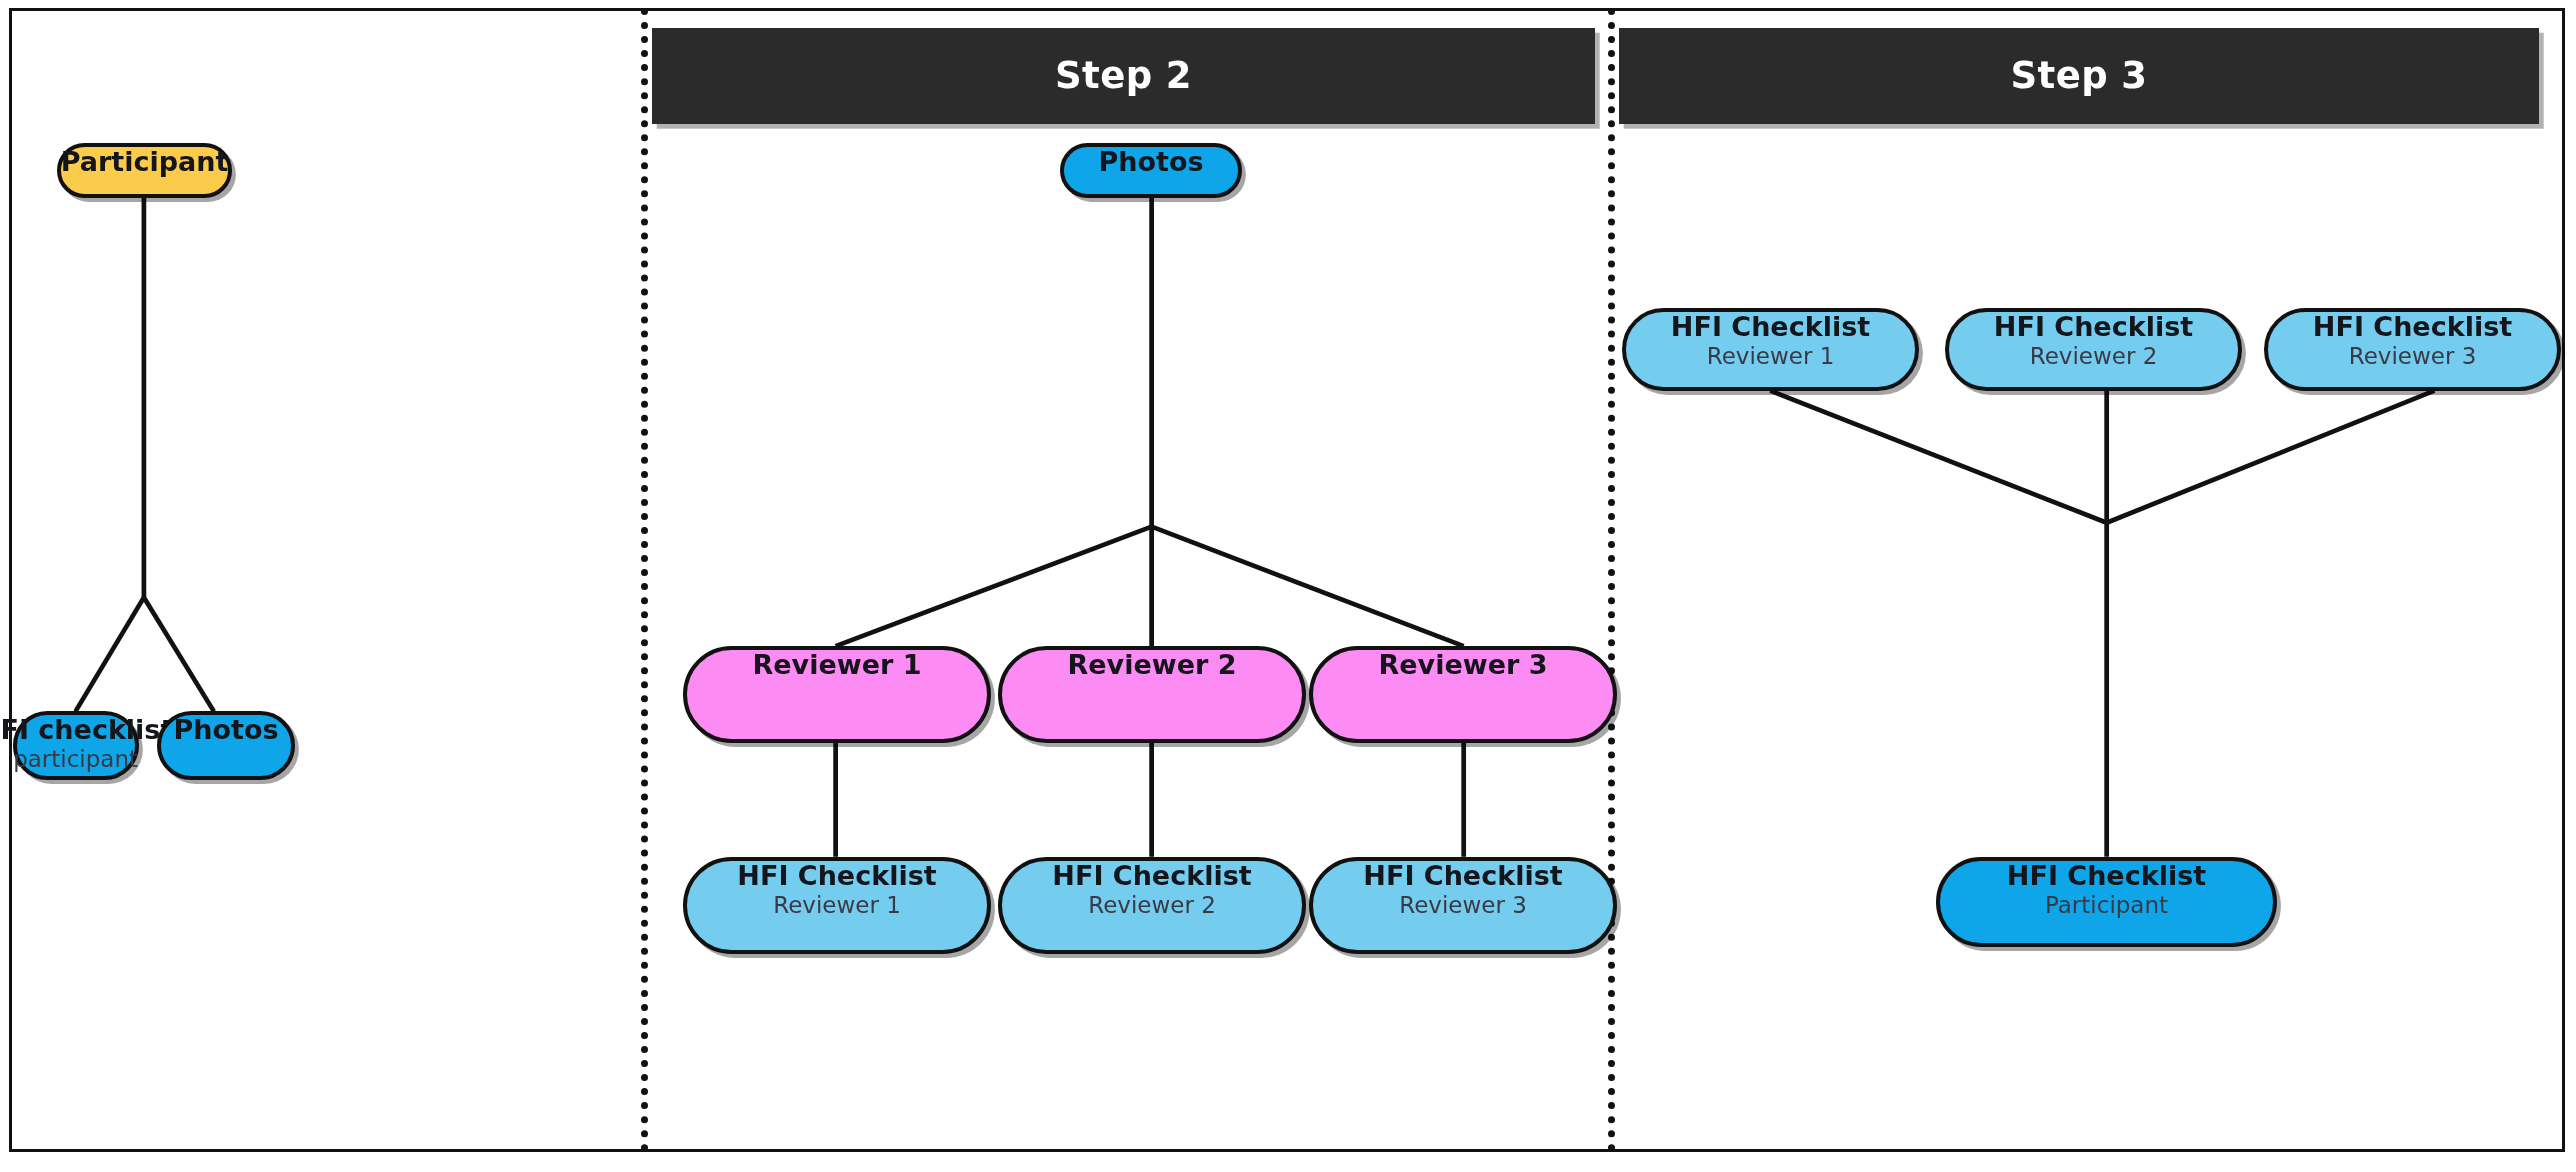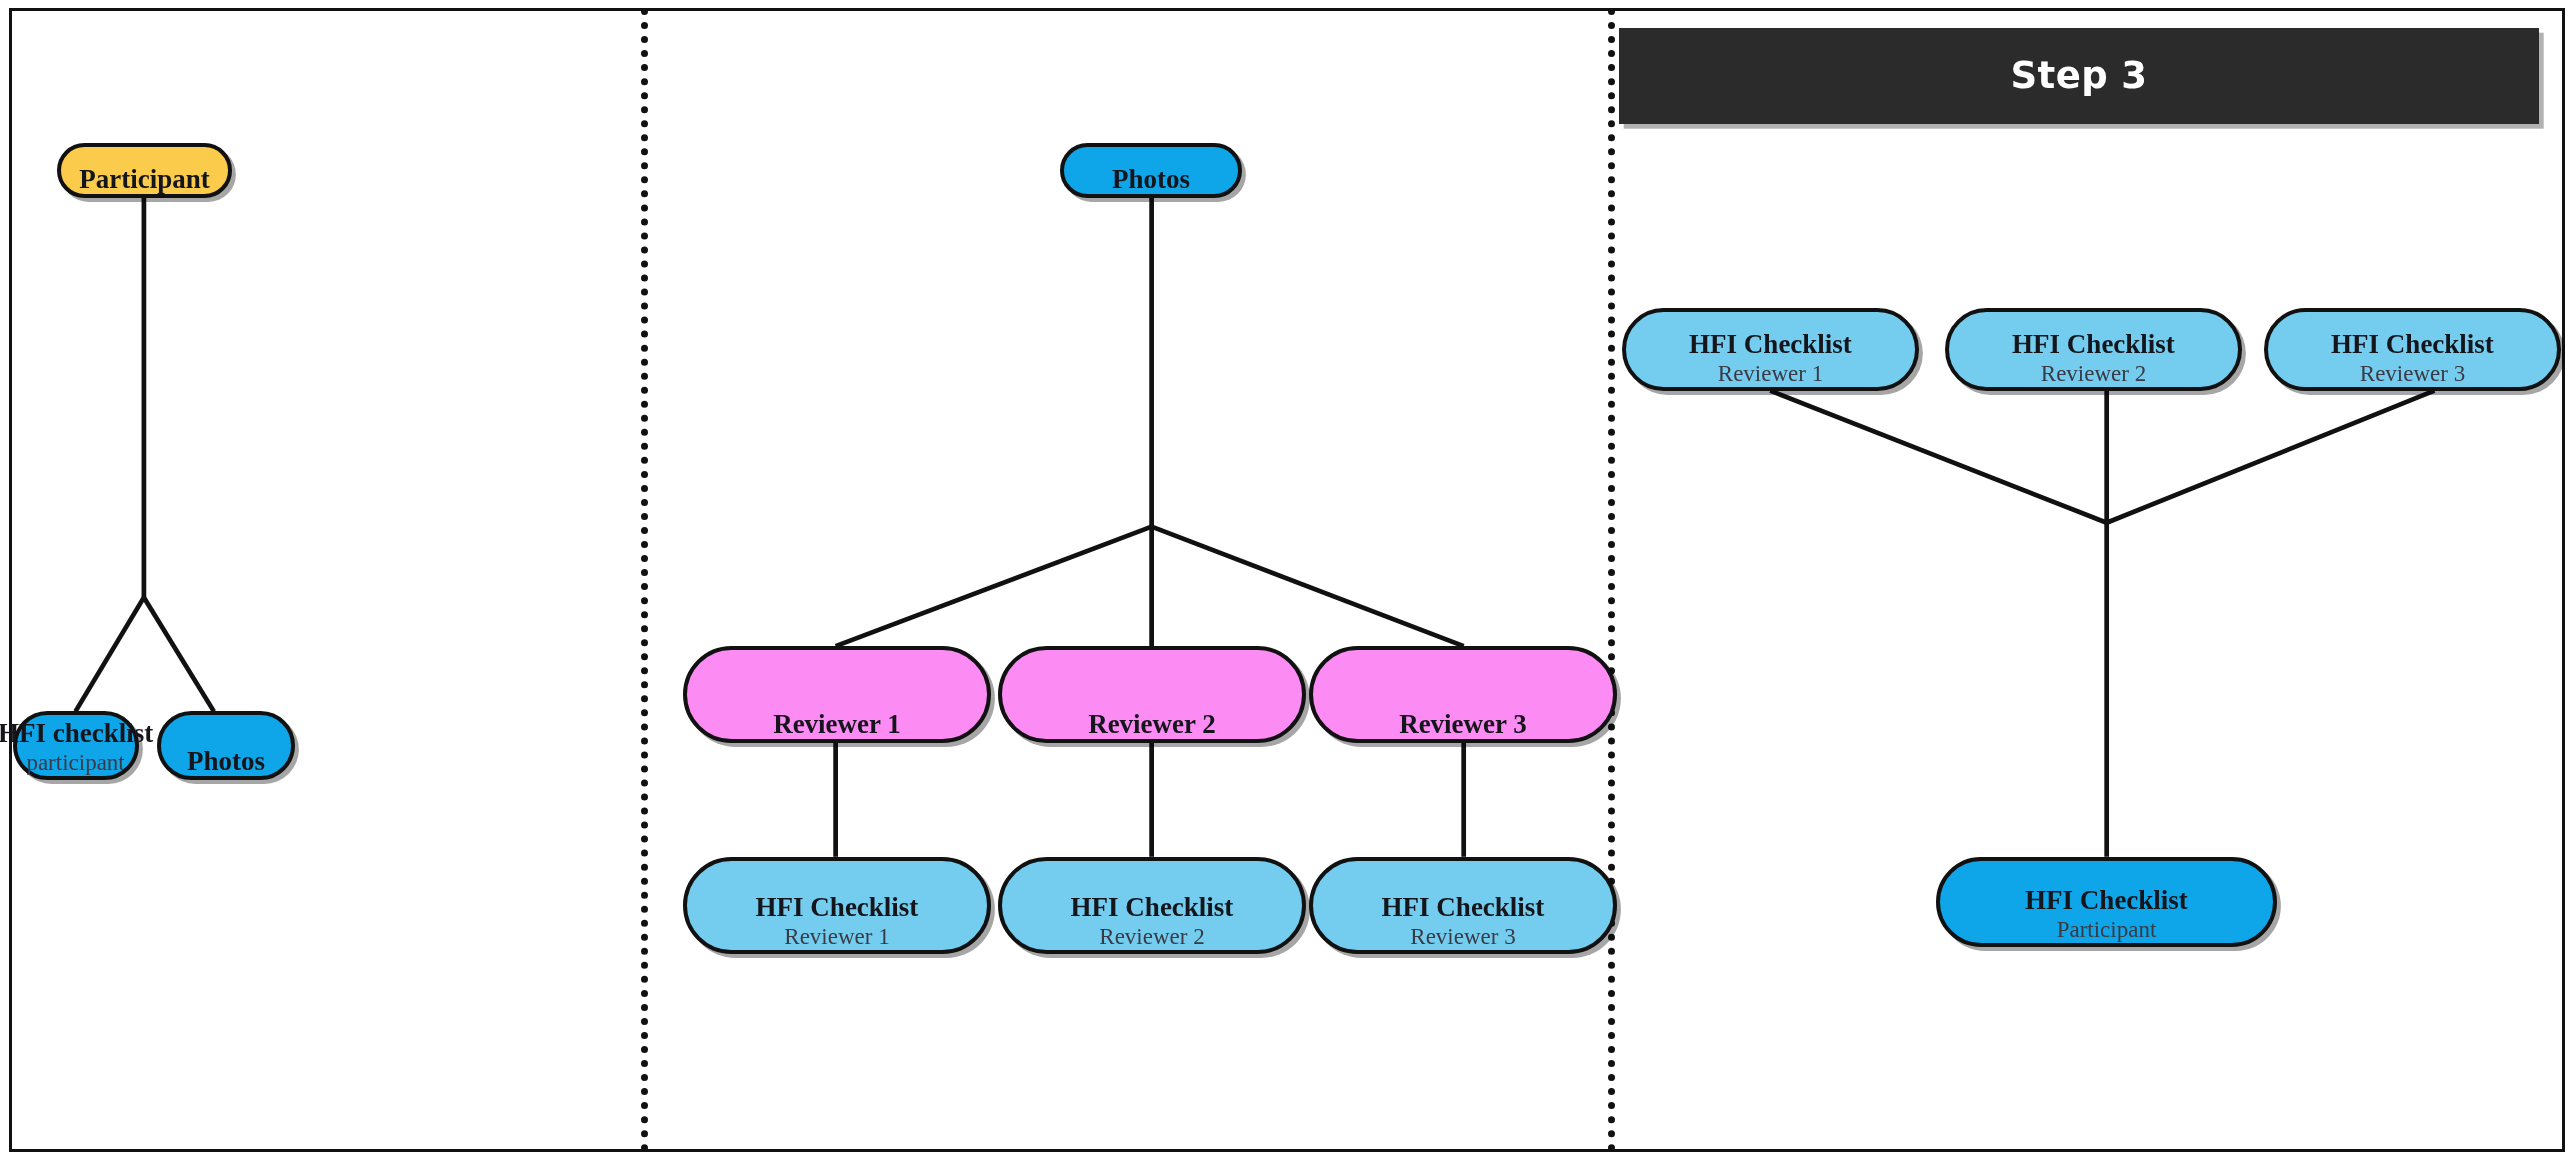--- a/index.html
+++ b/index.html
@@ -60,24 +60,23 @@
   
   .node{
     position:absolute;
     box-sizing:border-box;
     border:4.7px solid #111111;
     border-radius:785px;
     box-shadow:3.9px 3.9px 0 rgba(0,0,0,0.35);
     display:flex;
     flex-direction:column;
     align-items:center;
-    justify-content:flex-end;
+    justify-content:flex-start;
     text-align:center;
     line-height:1.08;
-    font-family:Liberation Serif, serif;
   }
   .node .title{
     font-size:27px;
     font-weight:bold;
     color:#15151c;
     white-space:nowrap;
   }
   .node .sub{
     font-size:23px;
     font-weight:normal;
@@ -131,20 +130,23 @@
 
   <div class="node n-purple" style="left:12.6px; top:711px; width:126px; height:69px;">
     <div class="title compact">HFI checklist</div>
     <div class="sub">participant</div>
   </div>
 
   <div class="node n-purple" style="left:157px; top:711px; width:138px; height:69px;">
     <div class="title">Photos</div>
   </div>
 
+  <div class="step-header" style="left:652px; top:27.5px; width:943px;">
+    <span>Step 2</span>
+  </div>
 
   <div class="node n-purple" style="left:1060px; top:143px; width:182px; height:55px;">
     <div class="title">Photos</div>
   </div>
 
   <div class="node n-pink" style="left:683px; top:646px; width:308px; height:97px;">
     <div class="title">Reviewer 1</div>
   </div>
   <div class="node n-pink" style="left:998px; top:646px; width:308px; height:97px;">
     <div class="title">Reviewer 2</div>

